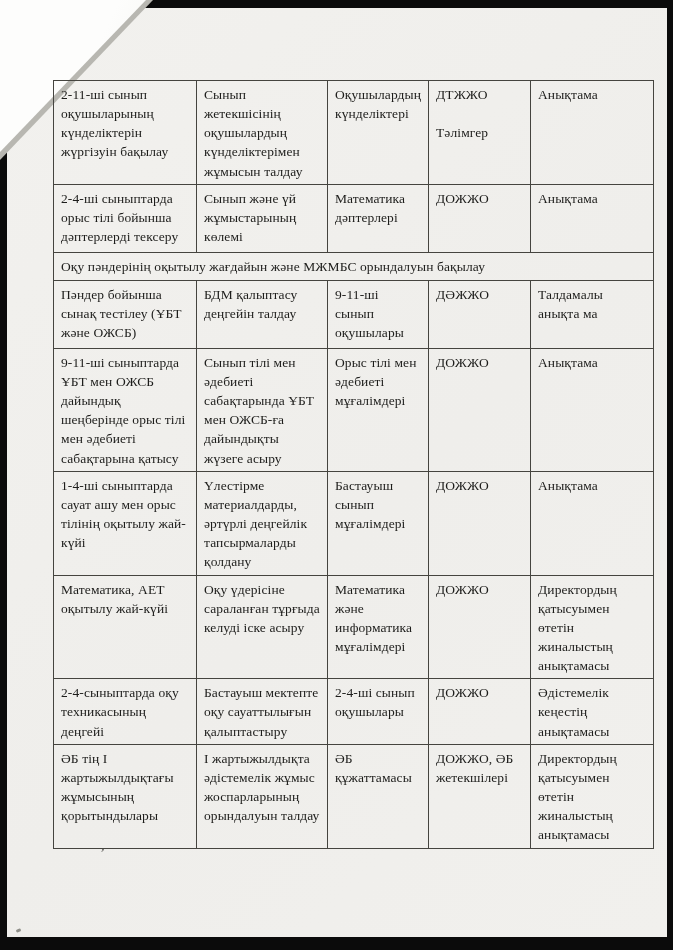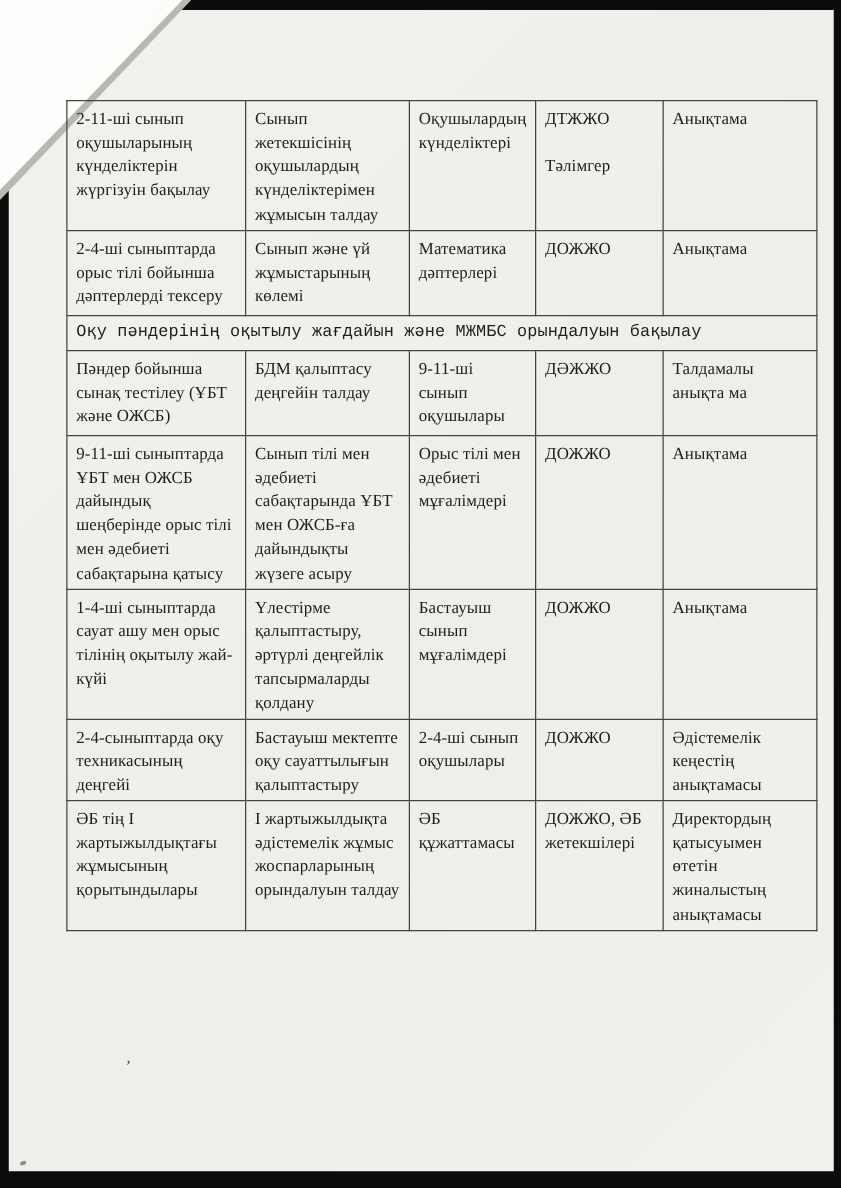--- a/index.html
+++ b/index.html
@@ -35,21 +35,20 @@
   table.doc td{
     border:1px solid #45443f;
     vertical-align:top;
     padding:4px 7px 3px 7px;
     white-space:pre-line;
     letter-spacing:.1px;
   }
   td.section{
     padding-top:5px;
     white-space:normal;
-    font-family:Liberation Mono, monospace;
   }
   .stray-tick{
     position:absolute;left:102px;top:838px;
     color:#4e4e4a;font-size:13px;transform:rotate(12deg);
   }
   .stray-speck{
     position:absolute;left:16px;top:929px;width:5px;height:3px;
     background:#8f8f89;border-radius:2px;transform:rotate(-20deg);
   }
 </style>
@@ -101,24 +100,31 @@
       </tr>
       <tr style="height:118px">
         <td>9-11-ші сыныптарда ҰБТ мен ОЖСБ дайындық шеңберінде орыс тілі мен әдебиеті сабақтарына қатысу</td>
         <td>Сынып тілі мен әдебиеті сабақтарында ҰБТ мен ОЖСБ-ға дайындықты жүзеге асыру</td>
         <td>Орыс тілі мен әдебиеті мұғалімдері</td>
         <td>ДОЖЖО</td>
         <td>Анықтама</td>
       </tr>
       <tr style="height:103px">
         <td>1-4-ші сыныптарда сауат ашу мен орыс тілінің оқытылу жай-күйі</td>
-        <td>Үлестірме қалыптастыру, әртүрлі деңгейлік тапсырмаларды қолдану</td>
+        <td>Үлестірме материалдарды, әртүрлі деңгейлік тапсырмаларды қолдану</td>
         <td>Бастауыш сынып мұғалімдері</td>
         <td>ДОЖЖО</td>
         <td>Анықтама</td>
+      </tr>
+      <tr style="height:103px">
+        <td>Математика, АЕТ оқытылу жай-күйі</td>
+        <td>Оқу үдерісіне сараланған тұрғыда келуді іске асыру</td>
+        <td>Математика және информатика мұғалімдері</td>
+        <td>ДОЖЖО</td>
+        <td>Директордың қатысуымен өтетін жиналыстың анықтамасы</td>
       </tr>
       <tr style="height:65px">
         <td>2-4-сыныптарда оқу техникасының деңгейі</td>
         <td>Бастауыш мектепте оқу сауаттылығын қалыптастыру</td>
         <td>2-4-ші сынып оқушылары</td>
         <td>ДОЖЖО</td>
         <td>Әдістемелік кеңестің анықтамасы</td>
       </tr>
       <tr style="height:102px">
         <td>ӘБ тің I жартыжылдықтағы жұмысының қорытындылары</td>

